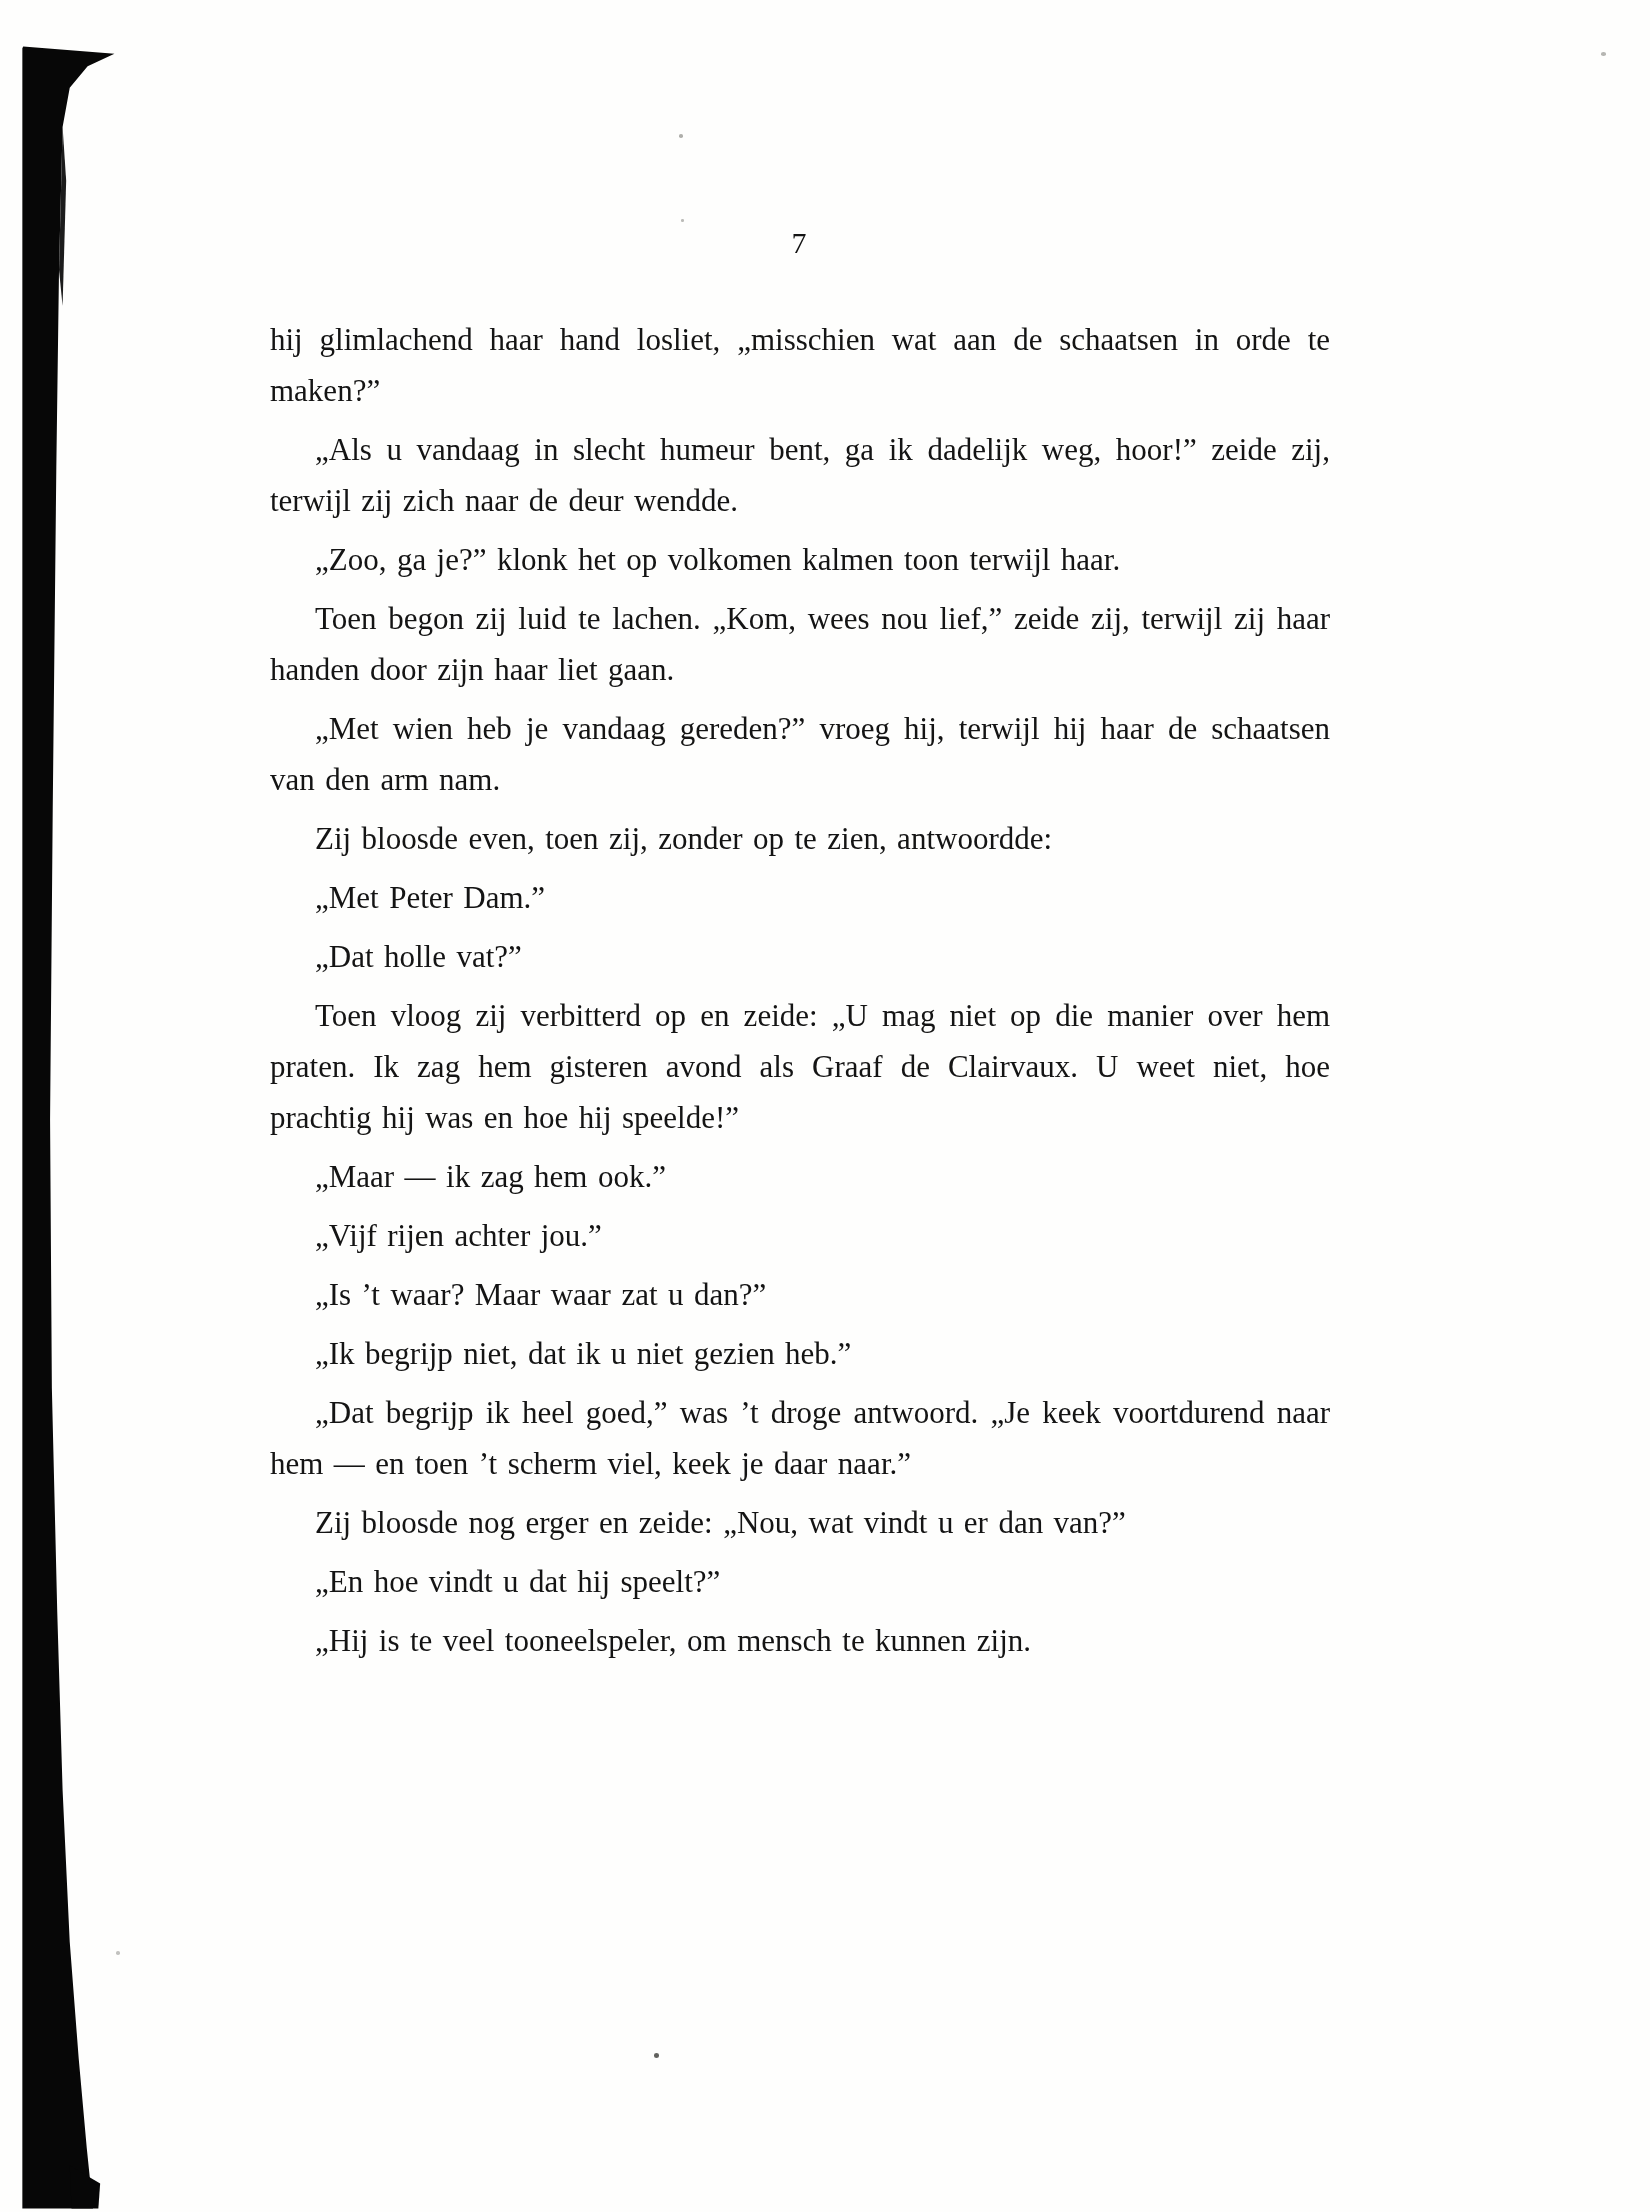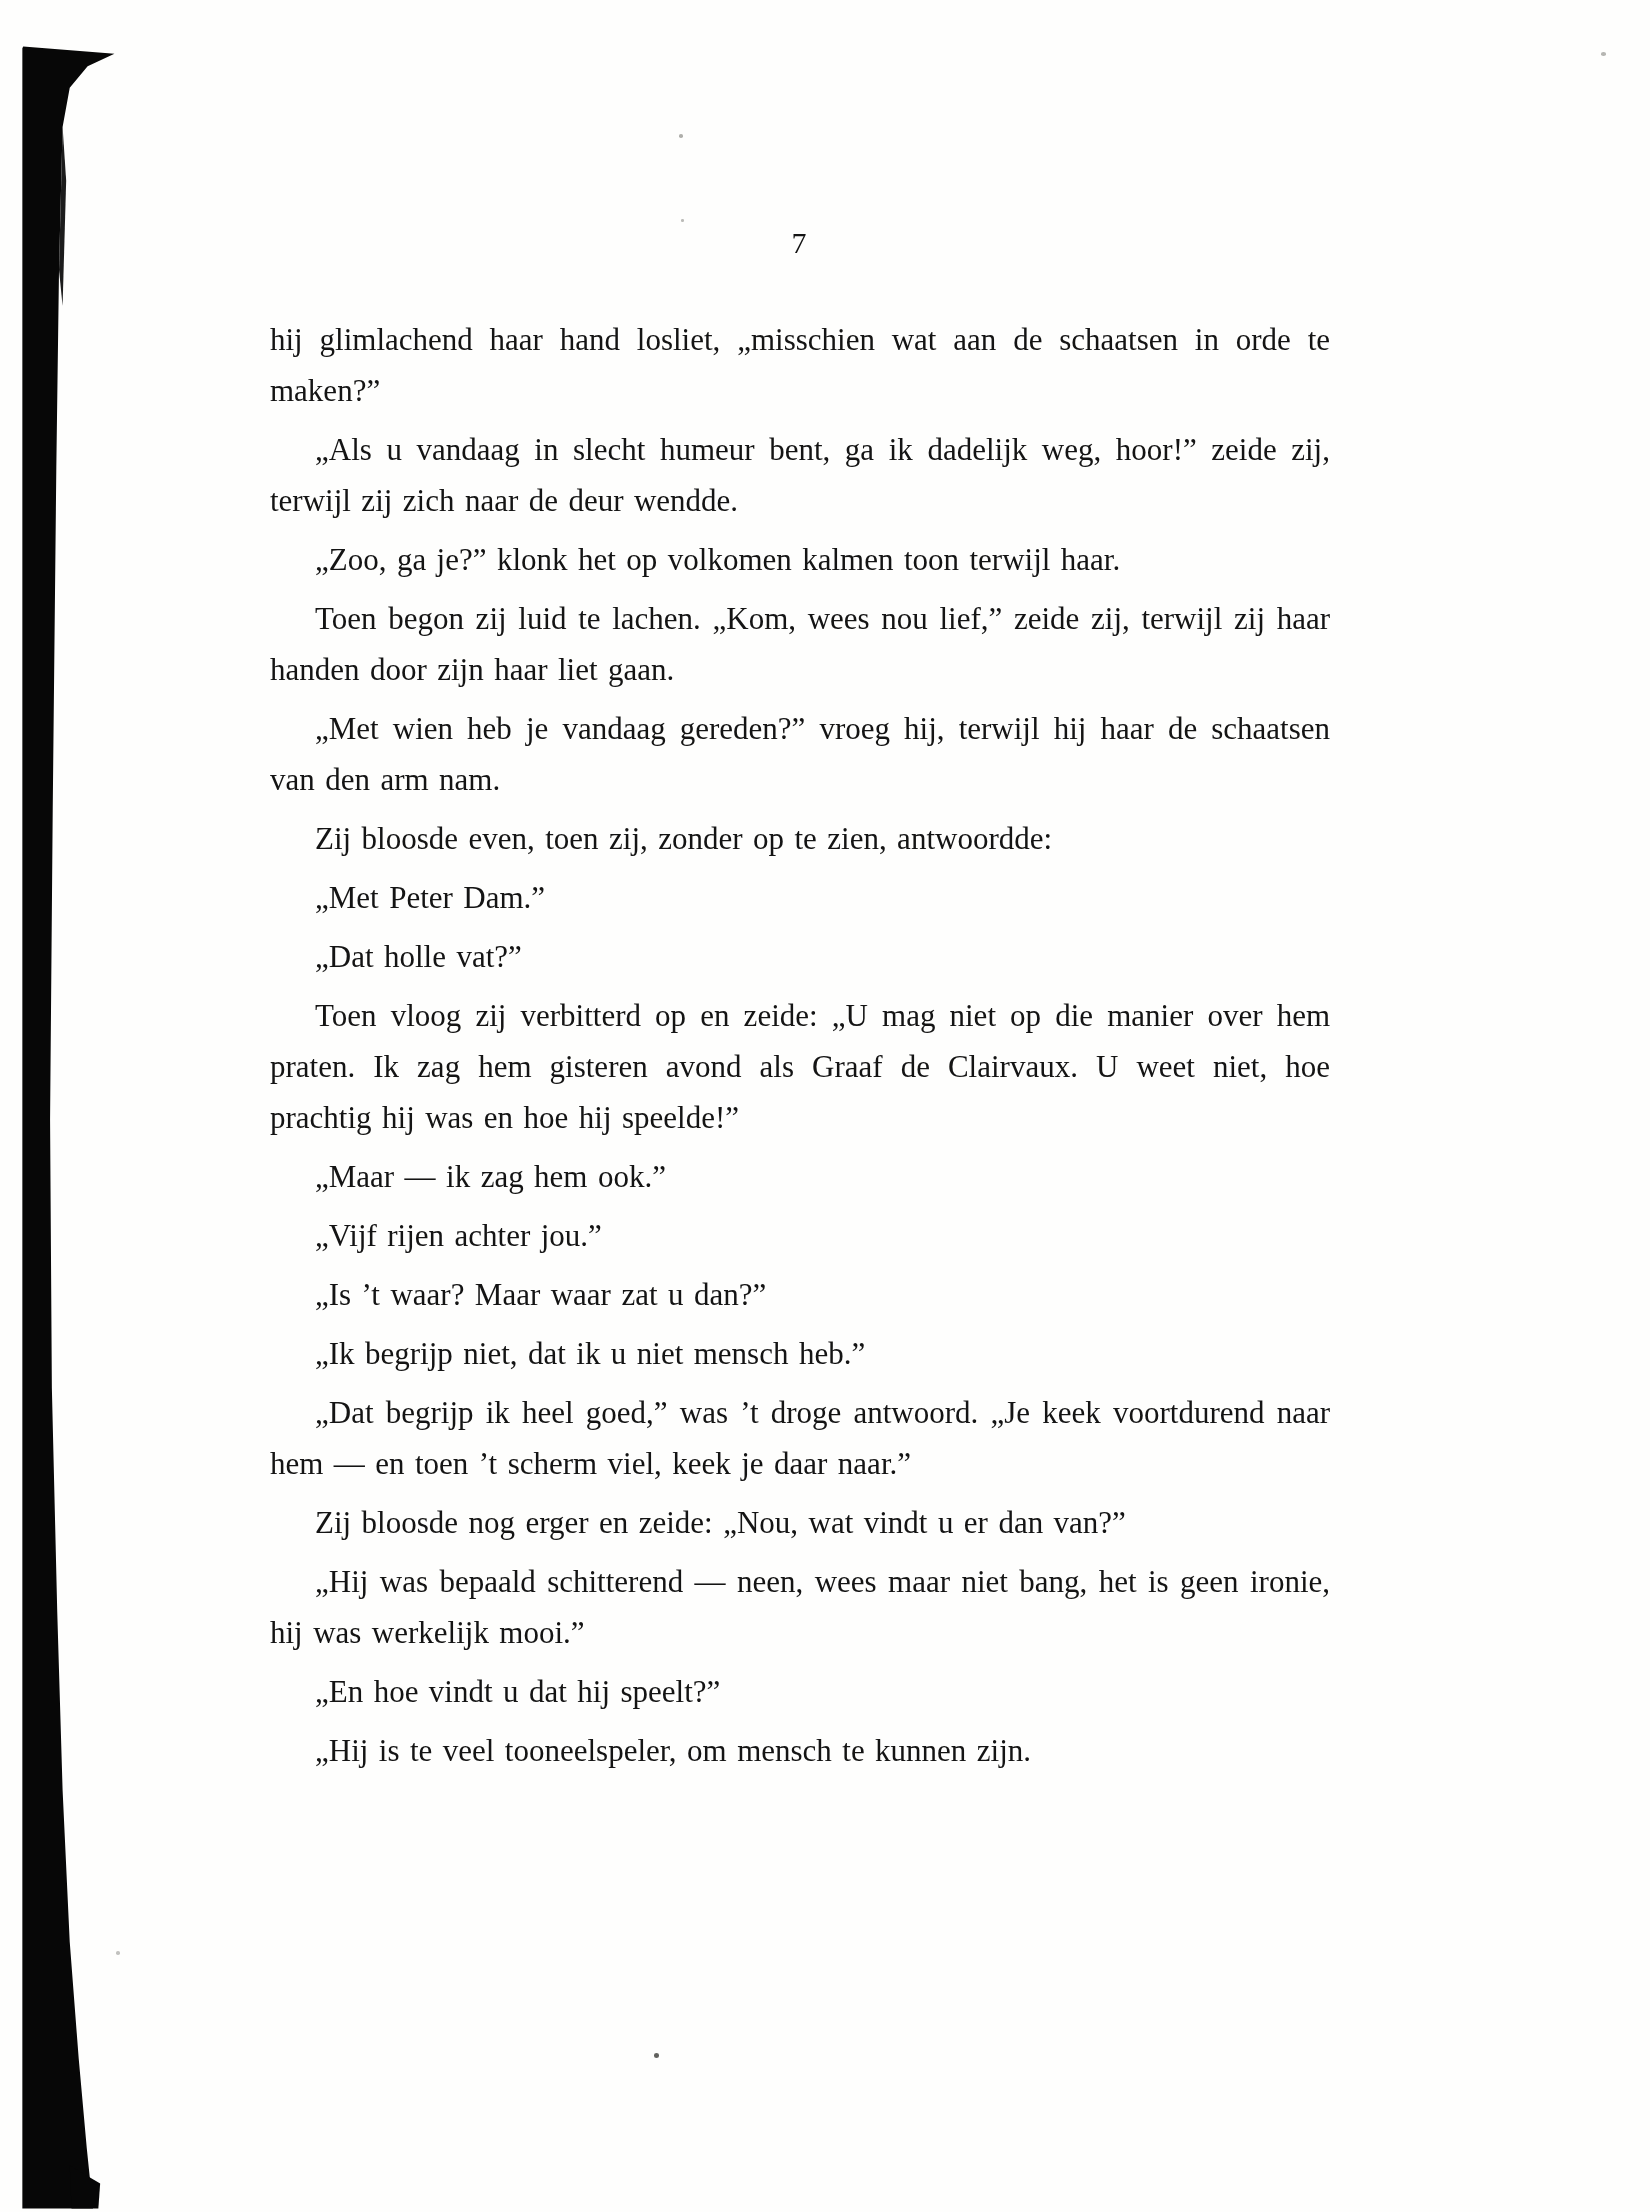--- a/index.html
+++ b/index.html
@@ -88,22 +88,21 @@
     <p>„Zoo, ga je?” klonk het op volkomen kalmen toon terwijl haar.</p>
     <p>Toen begon zij luid te lachen. „Kom, wees nou lief,” zeide zij, terwijl zij haar handen door zijn haar liet gaan.</p>
     <p>„Met wien heb je vandaag gereden?” vroeg hij, terwijl hij haar de schaatsen van den arm nam.</p>
     <p>Zij bloosde even, toen zij, zonder op te zien, antwoordde:</p>
     <p>„Met Peter Dam.”</p>
     <p>„Dat holle vat?”</p>
     <p>Toen vloog zij verbitterd op en zeide: „U mag niet op die manier over hem praten. Ik zag hem gisteren avond als Graaf de Clairvaux. U weet niet, hoe prachtig hij was en hoe hij speelde!”</p>
     <p>„Maar — ik zag hem ook.”</p>
     <p>„Vijf rijen achter jou.”</p>
     <p>„Is ’t waar? Maar waar zat u dan?”</p>
-    <p>„Ik begrijp niet, dat ik u niet mensch heb.”</p>
+    <p>„Ik begrijp niet, dat ik u niet gezien heb.”</p>
     <p>„Dat begrijp ik heel goed,” was ’t droge antwoord. „Je keek voortdurend naar hem — en toen ’t scherm viel, keek je daar naar.”</p>
     <p>Zij bloosde nog erger en zeide: „Nou, wat vindt u er dan van?”</p>
-    <p>„Hij was bepaald schitterend — neen, wees maar niet bang, het is geen ironie, hij was werkelijk mooi.”</p>
     <p>„En hoe vindt u dat hij speelt?”</p>
     <p>„Hij is te veel tooneelspeler, om mensch te kunnen zijn.</p>
   </div>
 
 </div>
 
 
 </body></html>

